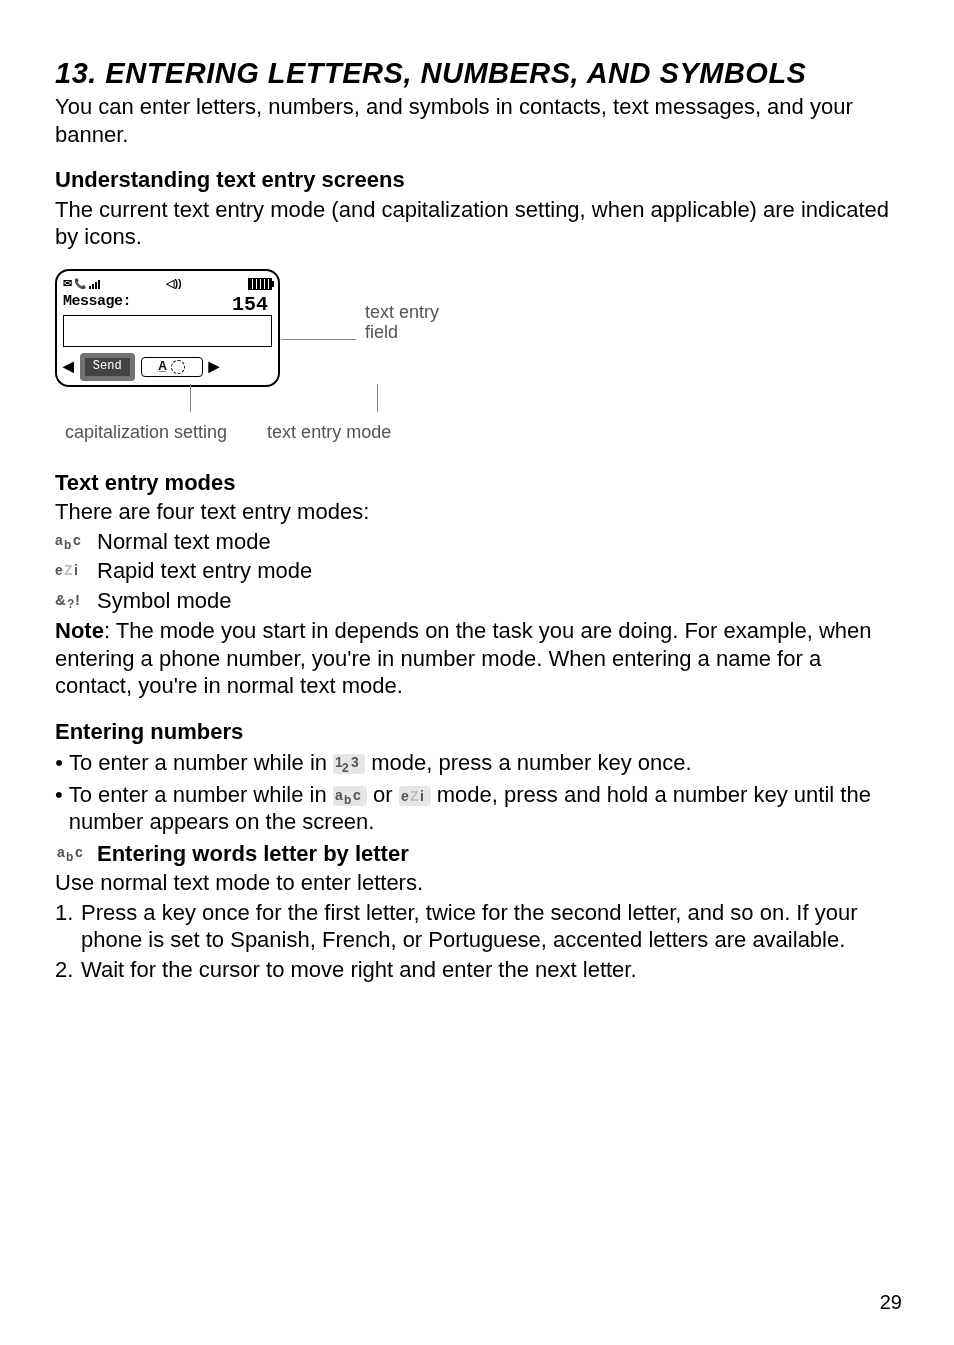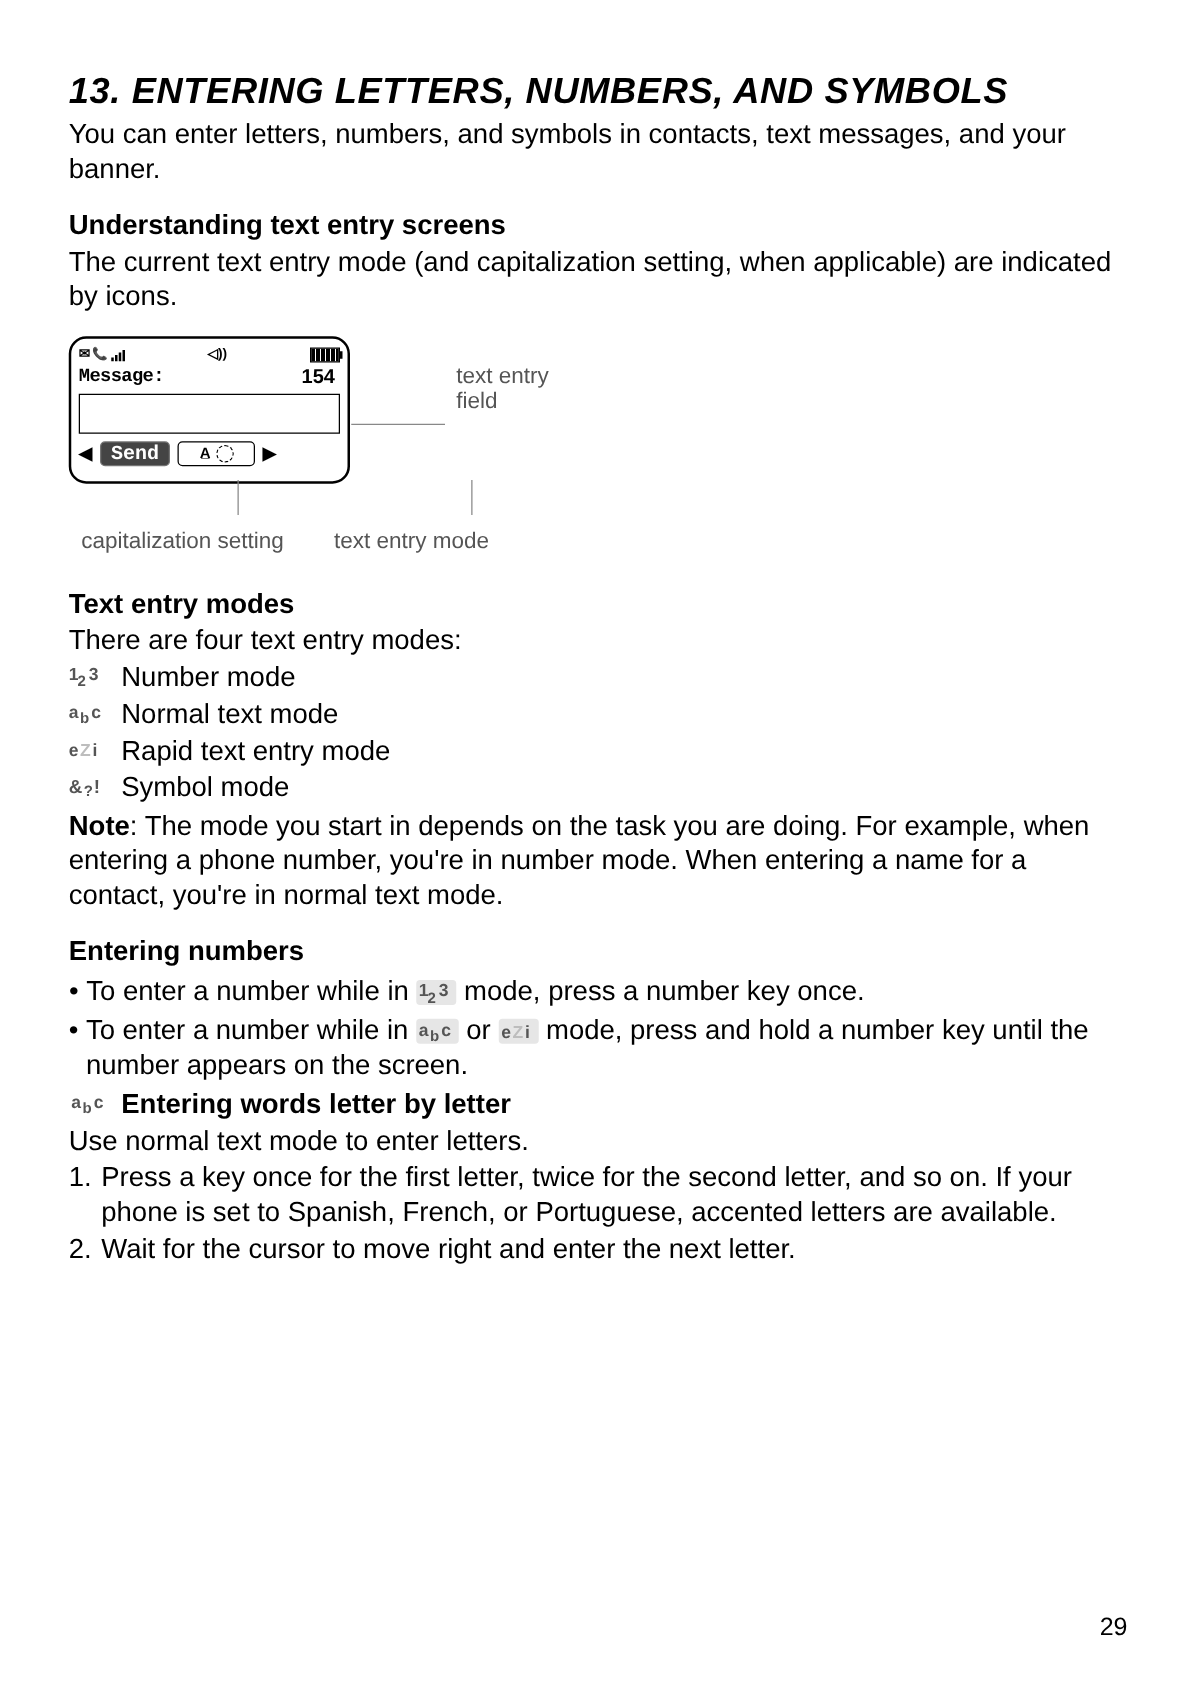--- a/index.html
+++ b/index.html
@@ -73,38 +73,38 @@
   .phone-batt::after {
     content:""; position:absolute; right:-3px; top:2px; width:2px; height:6px; background:#000;
   }
   .phone-label {
     font-family: "Courier New", monospace;
     font-size: 15px;
     font-weight: 700;
     letter-spacing: -0.5px;
   }
   .phone-counter {
-    font-family: Liberation Sans, sans-serif;
-    font-size: 16px;
+    font-family: Liberation Mono, monospace;
+    font-size: 20px;
     font-weight: 700;
     position:absolute; right:10px; top:21px;
   }
   .phone-textbox {
     border: 1px solid #000;
     margin-top: 3px;
     height: 30px;
     position: relative;
   }
   .phone-softkeys {
     display:flex; align-items:center; gap:6px; margin-top:6px; position:relative;
   }
   .sk-arrow { font-size:14px; font-weight:700; }
   .sk-btn {
-    border:1px solid #737373; border-radius:4px; height:18px; display:flex; align-items:center; justify-content:center;
-    font-size:16px; font-family:"Courier New",monospace; font-weight:700;
+    border:5px solid #737373; border-radius:4px; height:18px; display:flex; align-items:center; justify-content:center;
+    font-size:12px; font-family:"Courier New",monospace; font-weight:400;
     background: #bbb;
     padding: 0 8px;
     position:relative;
   }
   .sk-btn.dark {
     color:#fff;
     background:#444;
   }
   .sk-mode {
     border:1px solid #000; border-radius:4px; height:18px; width:60px;
@@ -113,21 +113,21 @@
   }
   .sk-gear { display:inline-block; width:12px; height:12px; border:1px dashed #000; border-radius:50%;}
   .figure-annot {
     font-size: 18px;
     color:#555;
     line-height:1.1;
   }
   .annot-textfield {
     position:absolute;
     left: 310px;
-    top: 22px;
+    top: 34px;
   }
   .phone-wrapper { position:relative; }
   .phone-pointer1 {
     position:absolute; left:226px; top:70px; height:1px; width:75px; background:#888;
   }
   .figure-bottom-row {
     display:flex; gap:40px; margin-top:10px; font-size:18px; color:#555;
   }
   .ptr-line-v {
     width:1px; background:#888; position:absolute;
@@ -260,28 +260,20 @@
     </div>
   </div>
 
   <div class="subhead" style="margin-top:25px">Text entry modes</div>
   <div>There are four text entry modes:</div>
 
   <div class="mode-list">
     <div class="mode-list-item">
       <span class="icon-slot">
         <svg width="32" height="20">
-            <use href="#ico-123"></use>
-          </svg>
-      </span>
-      <span>Number mode</span>
-    </div>
-    <div class="mode-list-item">
-      <span class="icon-slot">
-        <svg width="32" height="20">
             <use href="#ico-abc"></use>
           </svg>
       </span>
       <span>Normal text mode</span>
     </div>
     <div class="mode-list-item">
       <span class="icon-slot">
         <svg width="32" height="20">
             <use href="#ico-ezi"></use>
           </svg>

